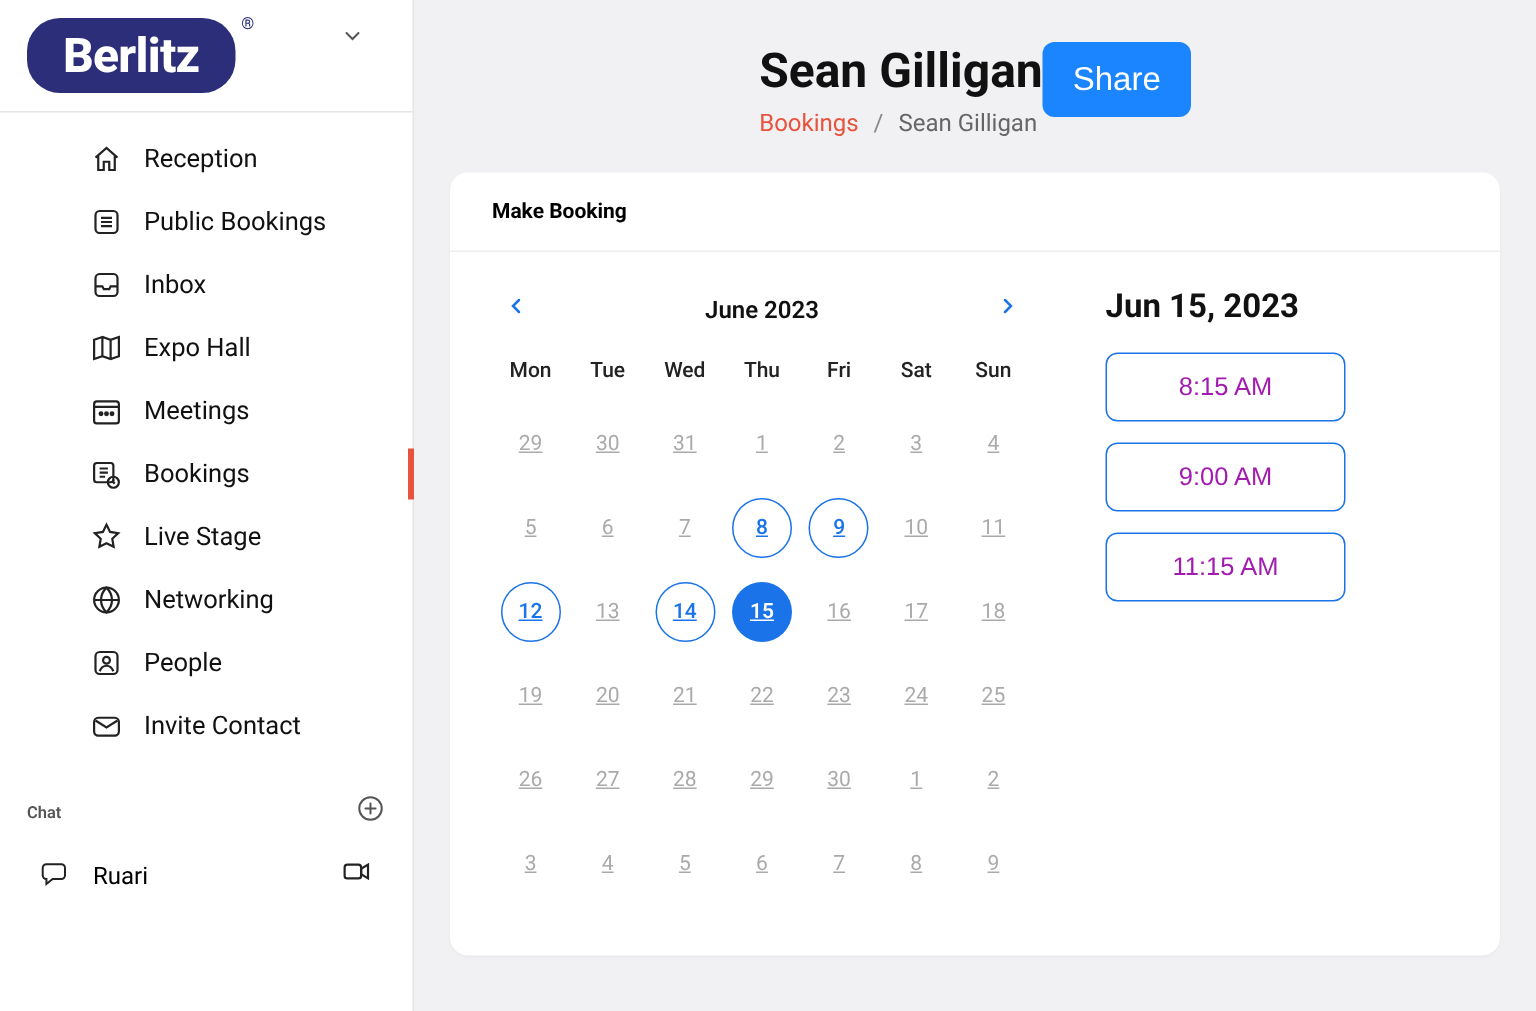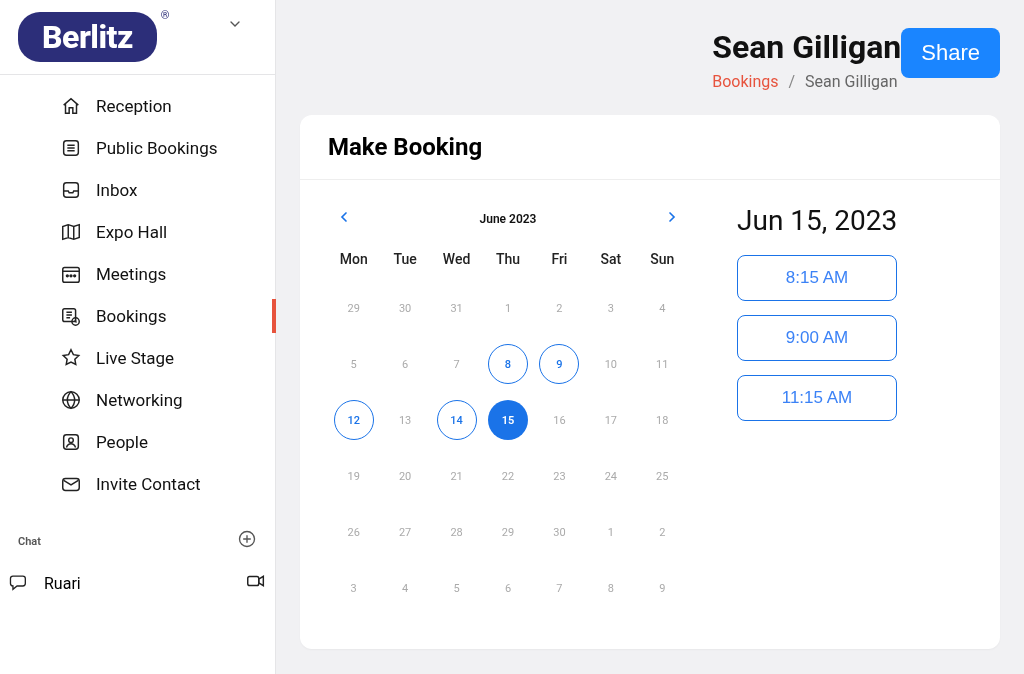--- a/index.html
+++ b/index.html
@@ -106,21 +106,21 @@
     }
     .chat-header .plus-icon {
       font-size: 20px;
       color: #555;
       cursor: pointer;
     }
     .chat-item {
       display: flex;
       align-items: center;
       justify-content: space-between;
-      padding: 8px 8px;
+      padding: 8px 26px;
     }
     .chat-item-left {
       display: flex;
       align-items: center;
     }
     .chat-icon {
       width: 22px;
       height: 22px;
       margin-right: 14px;
       display: inline-flex;
@@ -137,21 +137,21 @@
     .video-call-icon {
       cursor: pointer;
     }
     .main {
       flex: 1;
       padding: 28px 24px;
       overflow: auto;
     }
     .header-row {
       display: flex;
-      justify-content: flex-end;
+      justify-content: center;
       align-items: flex-start;
     }
     .page-title {
       font-size: 32px;
       font-weight: 700;
       color: #111;
     }
     .breadcrumb {
       margin-top: 6px;
       font-size: 16px;
@@ -177,21 +177,21 @@
       cursor: pointer;
     }
     .card {
       background: #fff;
       border-radius: 12px;
       margin-top: 24px;
       box-shadow: 0 1px 2px rgba(0,0,0,0.04);
     }
     .card-header {
       padding: 18px 28px;
-      font-size: 24px;
+      font-size: 14px;
       font-weight: 700;
       border-bottom: 1px solid #eee;
     }
     .card-body {
       display: flex;
       padding: 24px 28px 36px 28px;
     }
     .calendar {
       flex: 0 0 auto;
       width: 360px;
@@ -203,21 +203,21 @@
       margin-bottom: 18px;
     }
     .cal-nav {
       color: #1a73e8;
       cursor: pointer;
       font-size: 18px;
       padding: 4px 8px;
       font-weight: 700;
     }
     .cal-month {
-      font-size: 12px;
+      font-size: 16px;
       font-weight: 600;
       color: #111;
     }
     .cal-grid {
       display: grid;
       grid-template-columns: repeat(7, 1fr);
       gap: 6px 0;
     }
     .cal-dow {
       font-size: 14px;
@@ -232,56 +232,57 @@
       align-items: center;
       justify-content: center;
     }
     .cal-day {
       width: 40px;
       height: 40px;
       border-radius: 50%;
       display: flex;
       align-items: center;
       justify-content: center;
-      font-size: 11px;
+      font-size: 14px;
       cursor: pointer;
       color: #aaa;
+      text-decoration: underline;
     }
     .cal-day.available {
       border: 1.5px solid #1a73e8;
       color: #1a73e8;
       font-weight: 500;
     }
     .cal-day.selected {
       background: #1a73e8;
       color: #fff;
       font-weight: 600;
     }
     .divider {
       width: 1px;
       margin: 0 24px;
     }
     .slots {
       flex: 1;
     }
     .slots-date {
-      font-size: 28px;
-      font-weight: 400;
+      font-size: 22px;
+      font-weight: 700;
       color: #111;
       margin-bottom: 18px;
     }
     .slot-btn {
       display: block;
       width: 160px;
       padding: 12px;
       margin-bottom: 14px;
       border: 1.5px solid #1a73e8;
       border-radius: 8px;
       background: #fff;
-      color: #3b82f6;
+      color: #a21caf;
       font-size: 17px;
       font-weight: 500;
       text-align: center;
       cursor: pointer;
     }
   </style>
 </head>
 <body>
 
 <aside class="sidebar">

